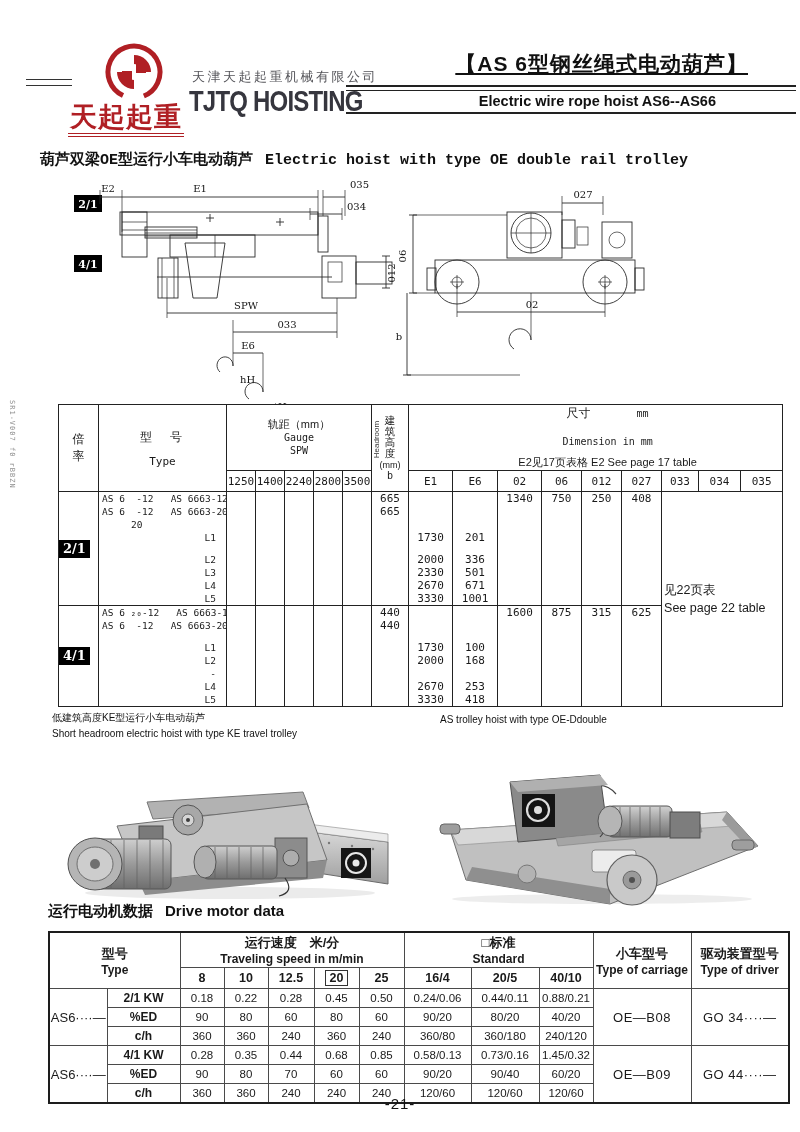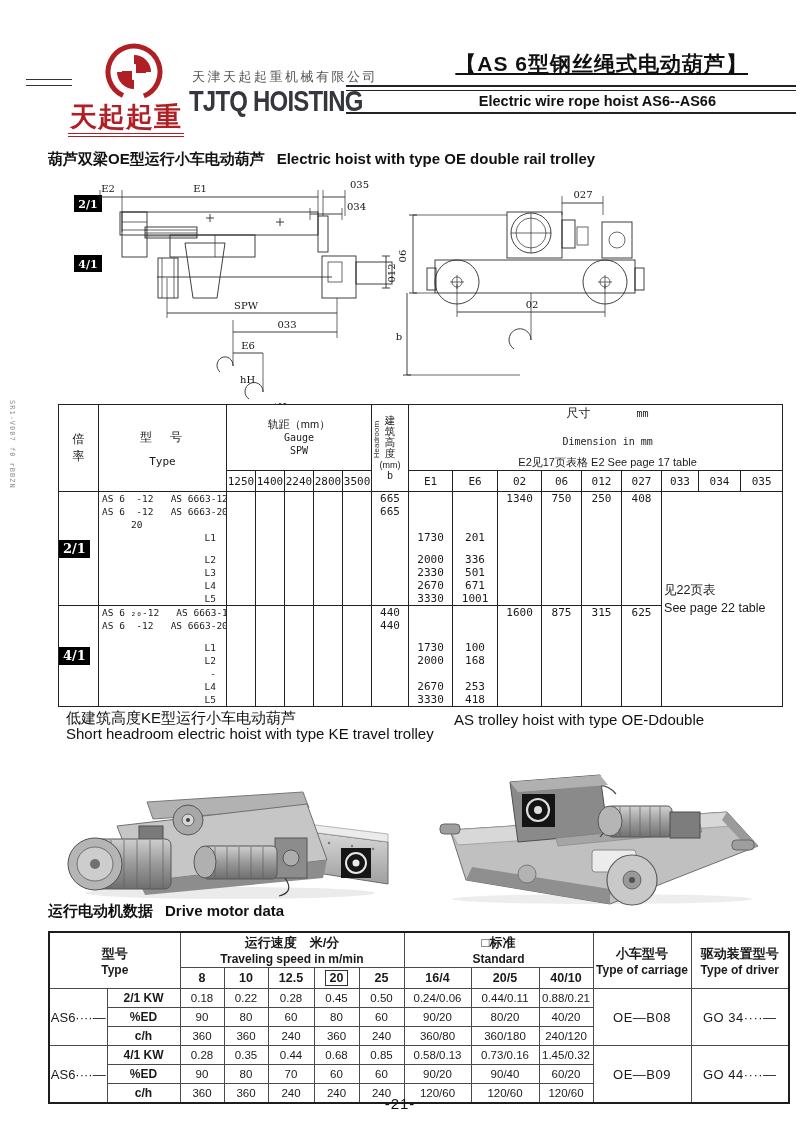--- a/index.html
+++ b/index.html
@@ -73,21 +73,21 @@
   .ratio-badge{
     display:inline-block;background:#000;color:#fff;font-weight:bold;
     font-size:13px;line-height:16px;padding:1px 4px;font-family:"DejaVu Serif",serif;
   }
   .note-cell{
     border:1px solid #222 !important;text-align:left;vertical-align:middle;
     font-family:"Liberation Sans",sans-serif !important;font-size:12.5px !important;line-height:18px !important;
   }
 
   
-  .photo-cap{font-size:15px;color:#111;line-height:16px;margin-left:14px;}
+  .photo-cap{font-size:10px;color:#111;line-height:16px;}
 
   
   #motor-table{border-collapse:collapse;table-layout:fixed;border:2px solid #1d1d1d;}
   #motor-table th,#motor-table td{
     border:1px solid #4a4a4a;text-align:center;vertical-align:middle;padding:0;
   }
   .mt-h1 th{height:34px;font-weight:bold;}
   .mt-h1 .cn{font-size:13px;}
   .mt-h1 .en{font-size:12px;font-weight:bold;}
   .mt-h2 th{height:20px;font-size:12.5px;font-weight:bold;}
@@ -120,21 +120,21 @@
 <div class="abs company-cn" style="left:192px;top:68px;">天津天起起重机械有限公司</div>
 <div class="abs company-en" style="left:189px;top:86px;">TJTQ HOISTING</div>
 <div class="abs hdr-title" style="right:52px;top:50px;">【AS 6型钢丝绳式电动葫芦】</div>
 <div class="abs rule-a" style="left:346px;right:4px;top:85px;"></div>
 <div class="abs rule-b" style="left:346px;right:4px;top:90px;"></div>
 <div class="abs hdr-sub" style="right:84px;top:93px;">Electric wire rope hoist  AS6--AS66</div>
 <div class="abs rule-a" style="left:346px;right:4px;top:112px;"></div>
 
 <div class="abs side-text" style="left:8px;top:400px;">SR1-V007 f0 rBBZN</div>
 
-<div class="abs sec-title" style="left:48px;top:150px;">
+<div class="abs sec-title" style="left:40px;top:150px;font-family:Liberation Mono, monospace;">
   <span class="cn">葫芦双梁OE型运行小车电动葫芦</span><span class="en">Electric hoist with type OE double rail trolley</span>
 </div>
 
 <svg class="abs" style="left:50px;top:170px;" width="745" height="235" viewBox="0 0 745 235">
 
   <rect class="ratio-box" x="24" y="25" width="28" height="17"></rect>
   <text class="ratio-txt" x="38" y="38" text-anchor="middle">2/1</text>
   <rect class="ratio-box" x="24" y="85" width="28" height="17"></rect>
   <text class="ratio-txt" x="38" y="98" text-anchor="middle">4/1</text>
 

